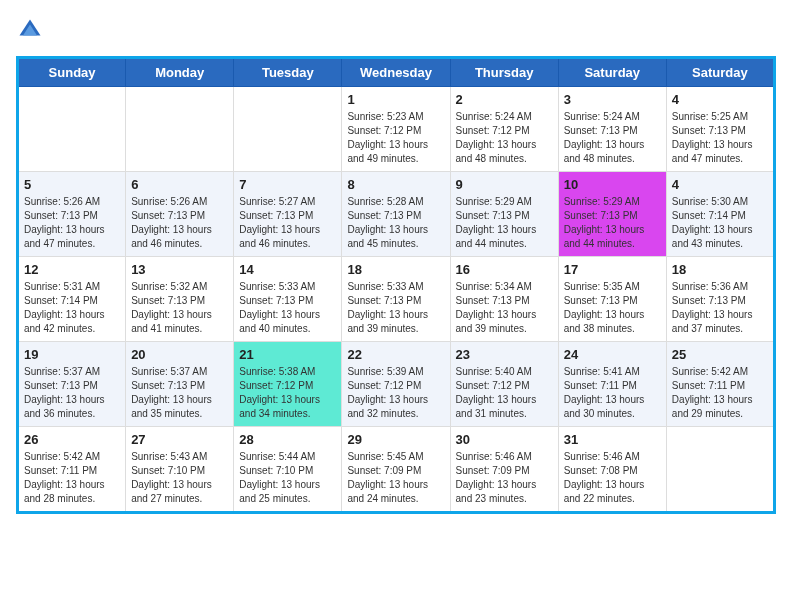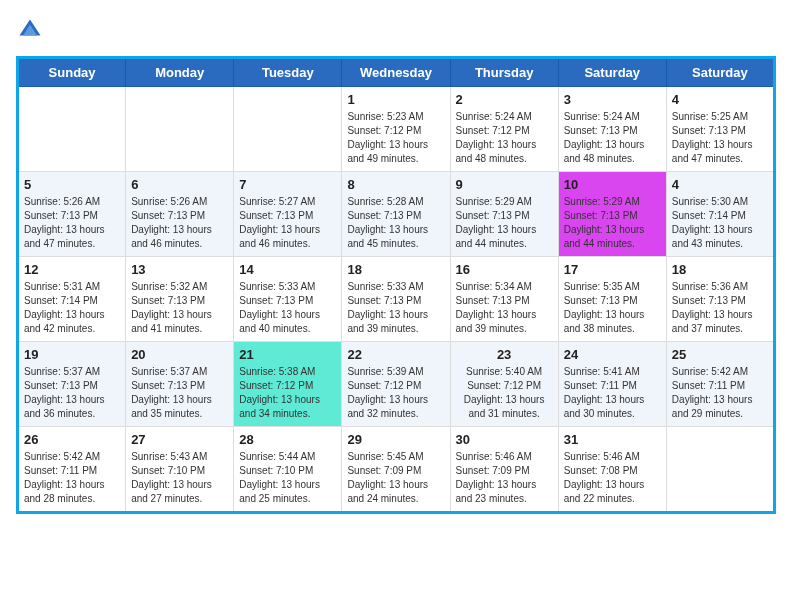--- a/index.html
+++ b/index.html
@@ -214,21 +214,21 @@
           <div class="day-info">Sunrise: 5:37 AM<br>Sunset: 7:13 PM<br>Daylight: 13 hours and 35 minutes.</div>
         </td>
         <td style="background: #5eead4; margin-left: 17px;">
           <div class="day-number">21</div>
           <div class="day-info">Sunrise: 5:38 AM<br>Sunset: 7:12 PM<br>Daylight: 13 hours and 34 minutes.</div>
         </td>
         <td style="background: rgb(240, 244, 251);">
           <div class="day-number">22</div>
           <div class="day-info">Sunrise: 5:39 AM<br>Sunset: 7:12 PM<br>Daylight: 13 hours and 32 minutes.</div>
         </td>
-        <td style="background: rgb(240, 244, 251); text-align: center;">
+        <td style="background: rgb(240, 244, 251);">
           <div class="day-number">23</div>
           <div class="day-info">Sunrise: 5:40 AM<br>Sunset: 7:12 PM<br>Daylight: 13 hours and 31 minutes.</div>
         </td>
         <td style="background: rgb(240, 244, 251);">
           <div class="day-number">24</div>
           <div class="day-info">Sunrise: 5:41 AM<br>Sunset: 7:11 PM<br>Daylight: 13 hours and 30 minutes.</div>
         </td>
         <td style="background: rgb(240, 244, 251);">
           <div class="day-number">25</div>
           <div class="day-info">Sunrise: 5:42 AM<br>Sunset: 7:11 PM<br>Daylight: 13 hours and 29 minutes.</div>

